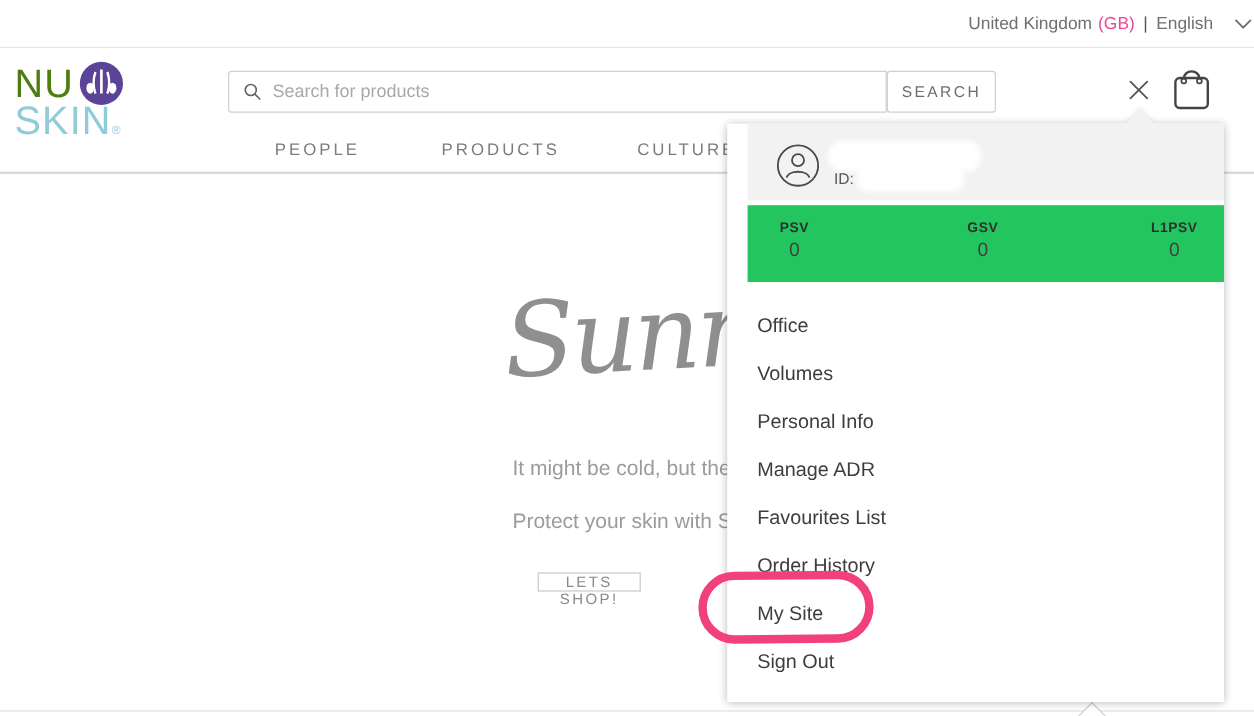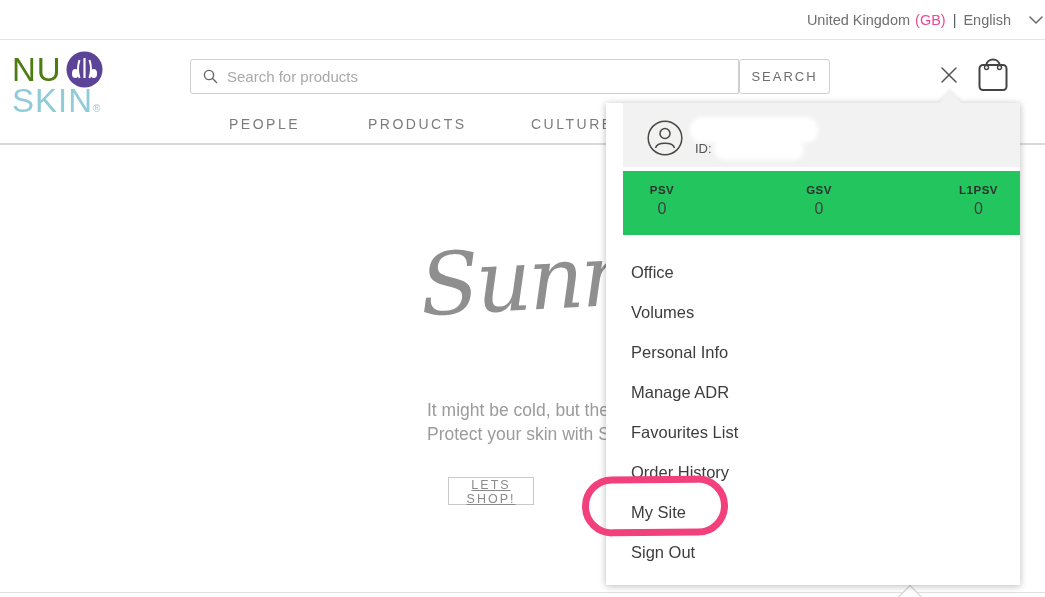--- a/index.html
+++ b/index.html
@@ -63,27 +63,27 @@
   .nav-culture { left:531px; }
 
   
   .hero-script {
     position:absolute; left:420px; top:228px; z-index:1;
     font-family:"DejaVu Serif", serif; font-style:italic;
     font-size:86px; color:#8f8f8f; letter-spacing:-3px;
     transform:rotate(-3deg); white-space:nowrap;
   }
   .hero-line { position:absolute; left:427px; font-size:17.5px; color:#9b9b9b; z-index:1; white-space:nowrap; }
-  .hero-line1 { top:400px; }
+  .hero-line1 { top:380px; }
   .hero-line2 { top:424px; }
   .shop-btn {
-    position:absolute; left:448px; top:477px; width:86px; height:28px;
+    position:absolute; left:448px; top:477px; width:86px; height:16px;
     background:#fff; border:1px solid #c9c9c9; z-index:1;
     font-size:12.5px; letter-spacing:2px; color:#8a8a8a;
-    font-family:"Liberation Sans", sans-serif; cursor:pointer;text-decoration:underline;
+    font-family:"Liberation Sans", sans-serif; cursor:pointer;
   }
 
   
   .bottom-line { position:absolute; left:0; right:0; top:592px; height:1px; background:#e0e0e0; z-index:0; }
   .bottom-caret {
     position:absolute; left:900px; top:589px; width:20px; height:20px;
     background:#fff; transform:rotate(45deg);
     border-left:1px solid #cfcfcf; border-top:1px solid #cfcfcf; z-index:0;
   }
 

